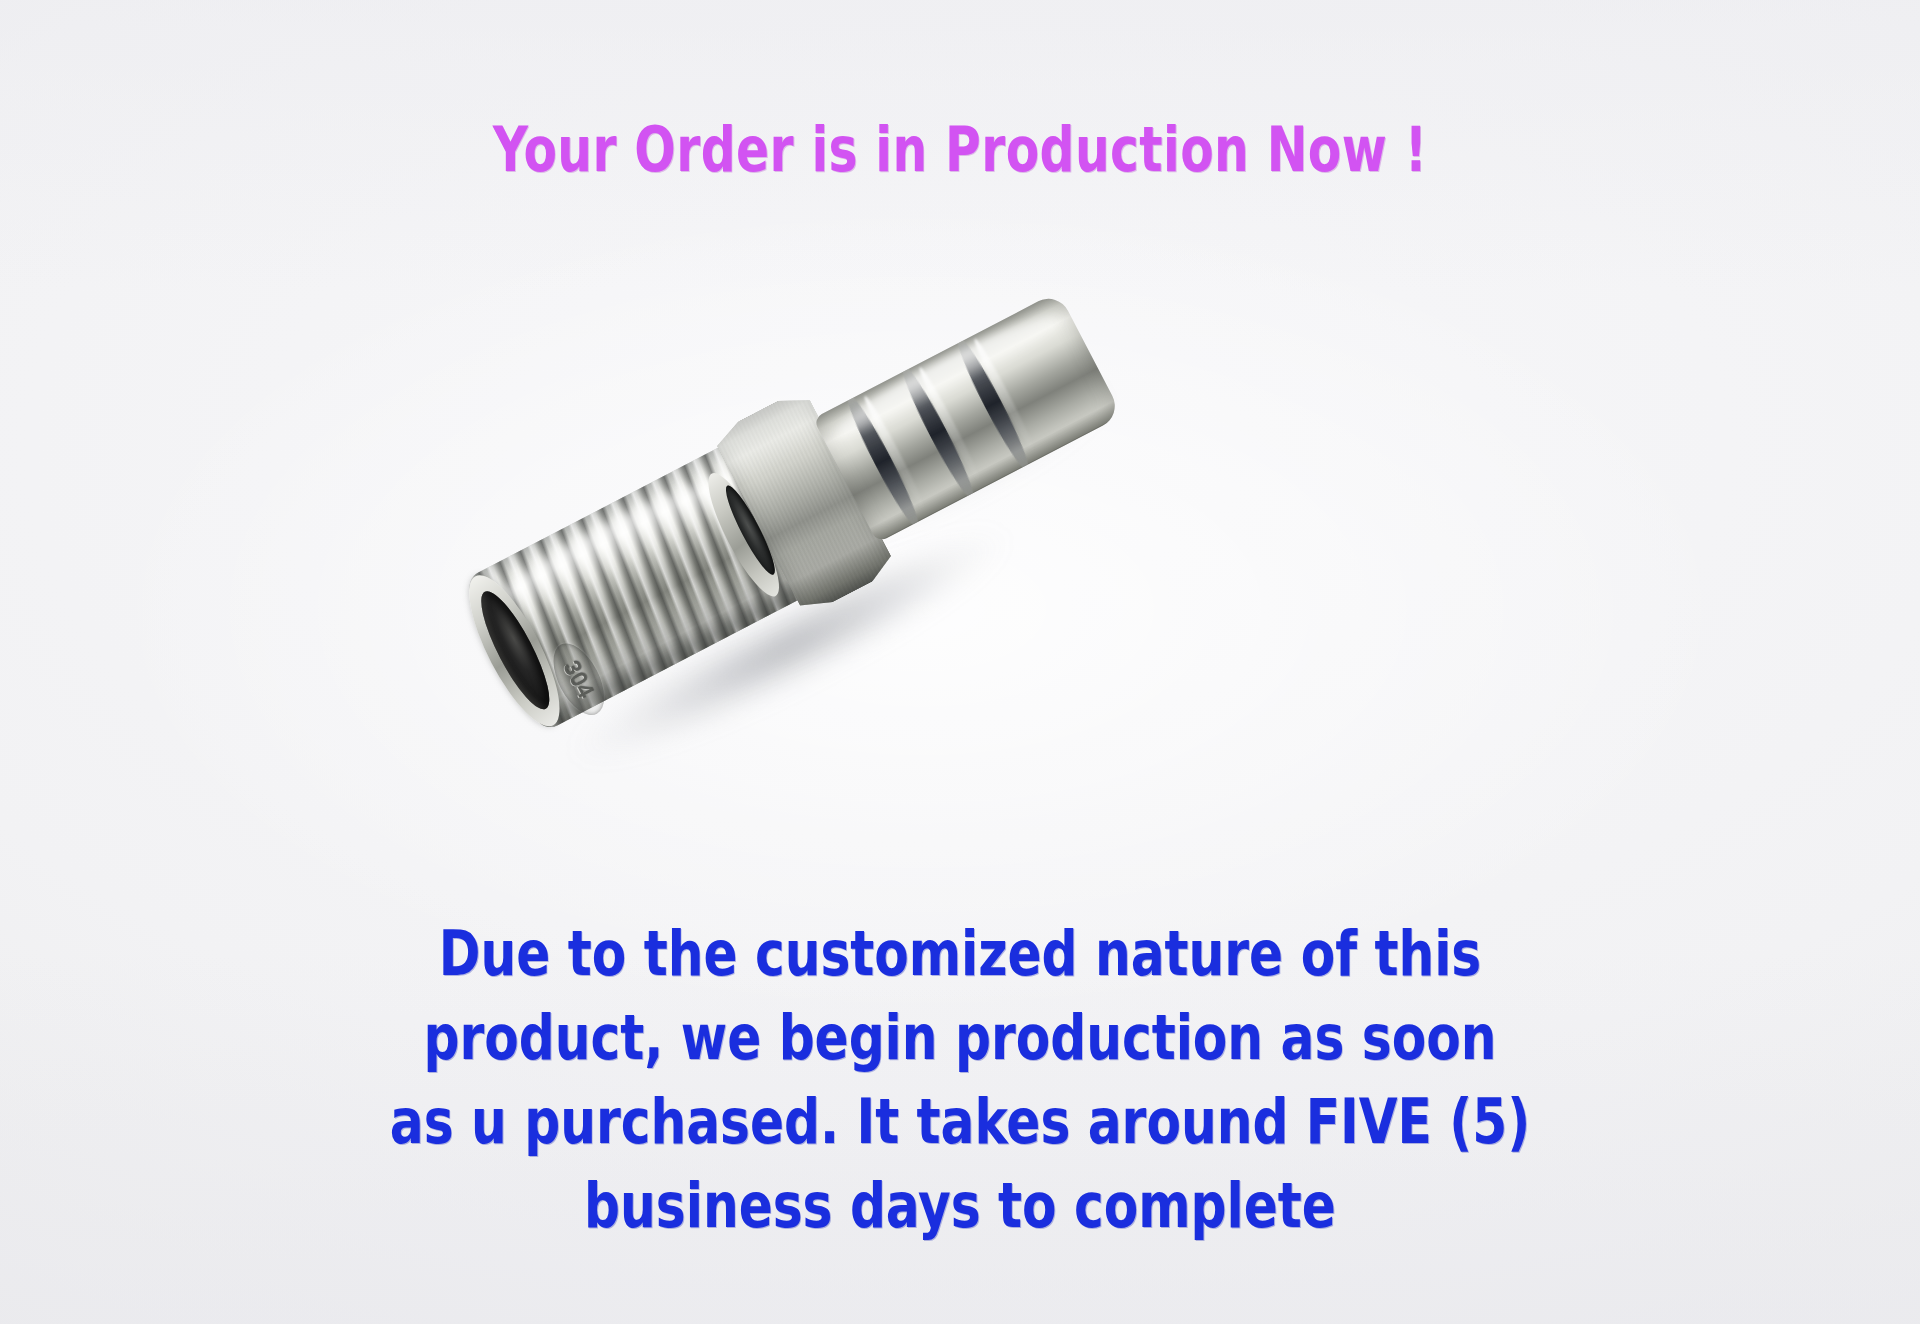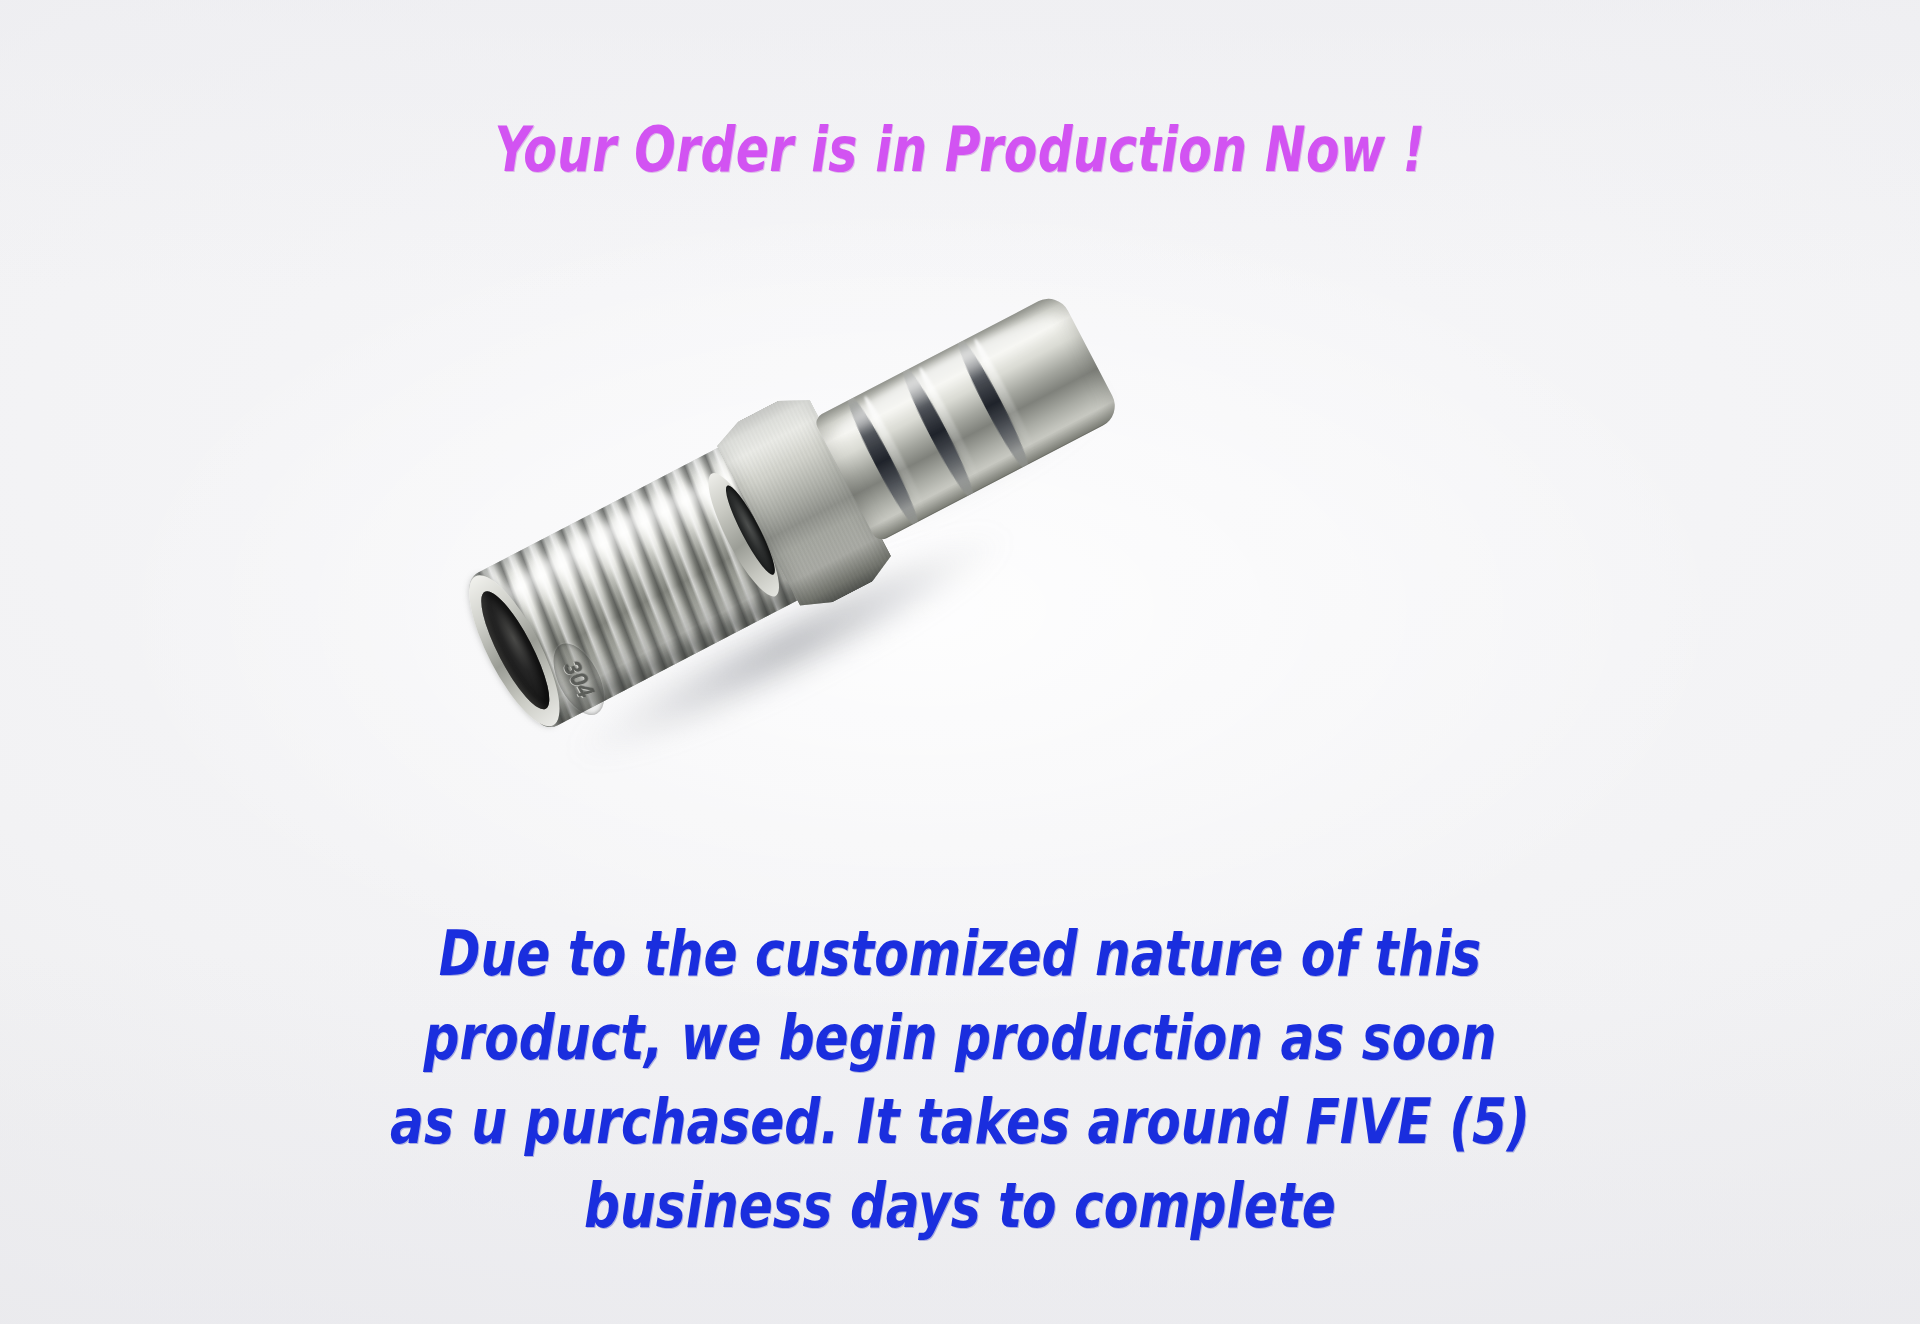--- a/index.html
+++ b/index.html
@@ -14,21 +14,20 @@
     background: #f1f1f3;
   }
 
   #stage {
     position: relative;
     width: 1920px;
     height: 1324px;
     background:
       radial-gradient(ellipse 140% 110% at 52% 34%, #f7f7f9 0%, #f2f2f4 45%, #ececed 72%, #e7e7ea 100%);
     overflow: hidden;
-    font-style: italic;
   }
 
   
   #backdrop-sweep {
     position: absolute;
     left: 0; top: 0; right: 0; bottom: 0;
     background:
       radial-gradient(ellipse 55% 40% at 48% 46%, rgba(255,255,255,0.85) 0%, rgba(255,255,255,0.25) 55%, rgba(255,255,255,0) 78%),
       linear-gradient(180deg, rgba(236,236,240,0.55) 0%, rgba(255,255,255,0) 22%, rgba(255,255,255,0) 72%, rgba(233,233,238,0.6) 100%);
     pointer-events: none;

